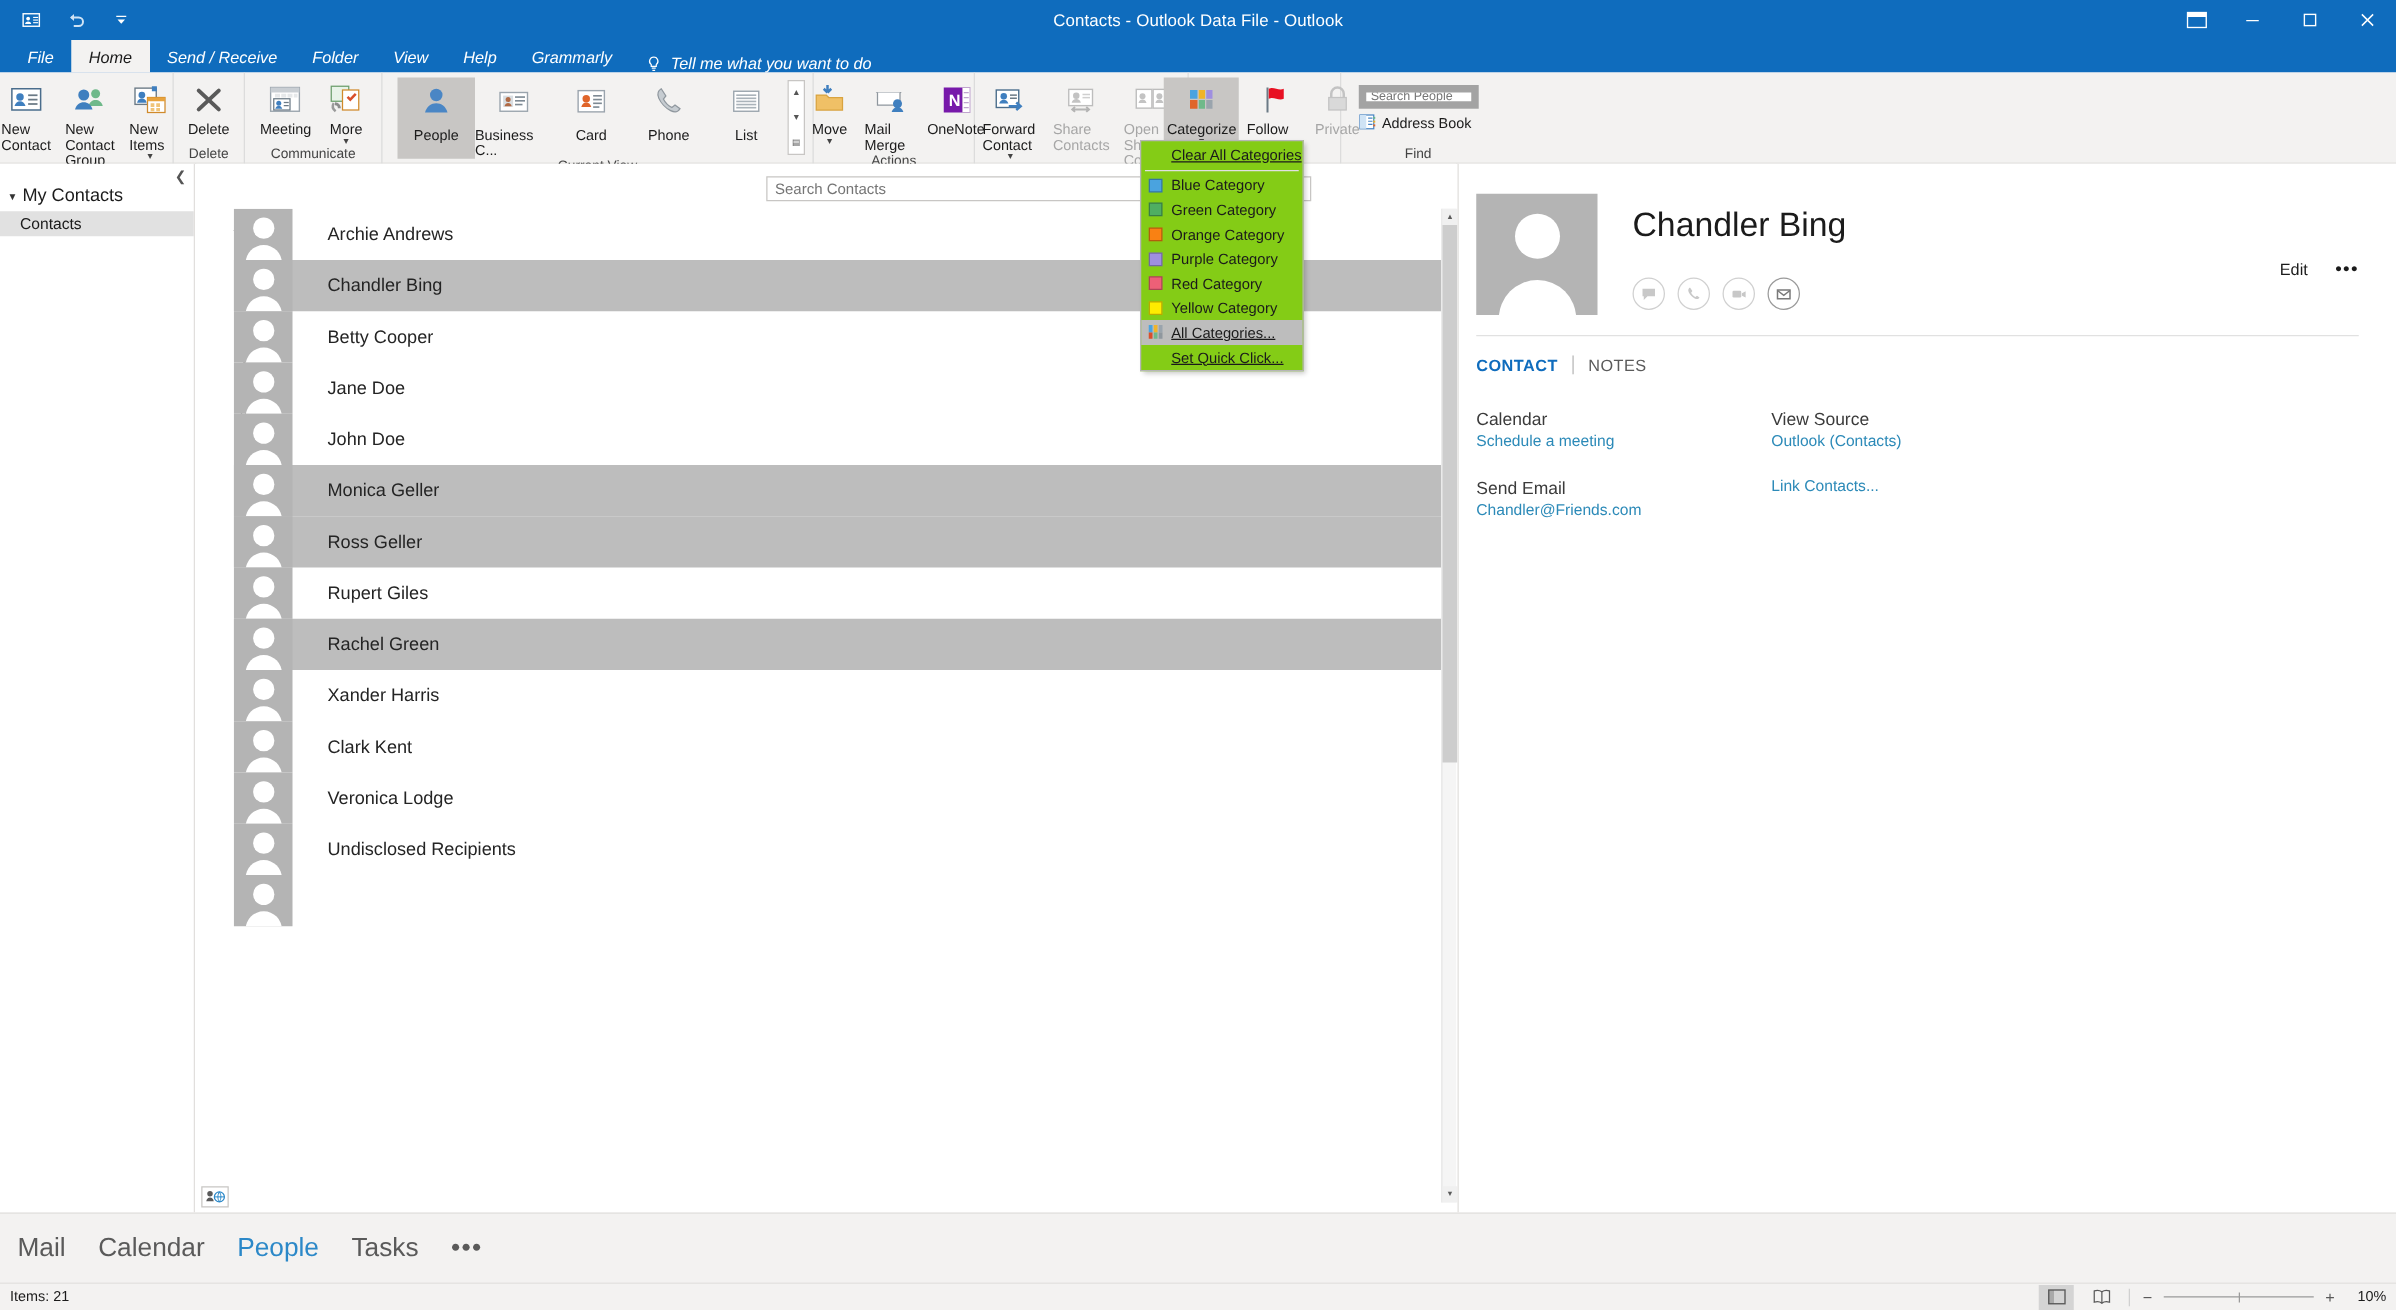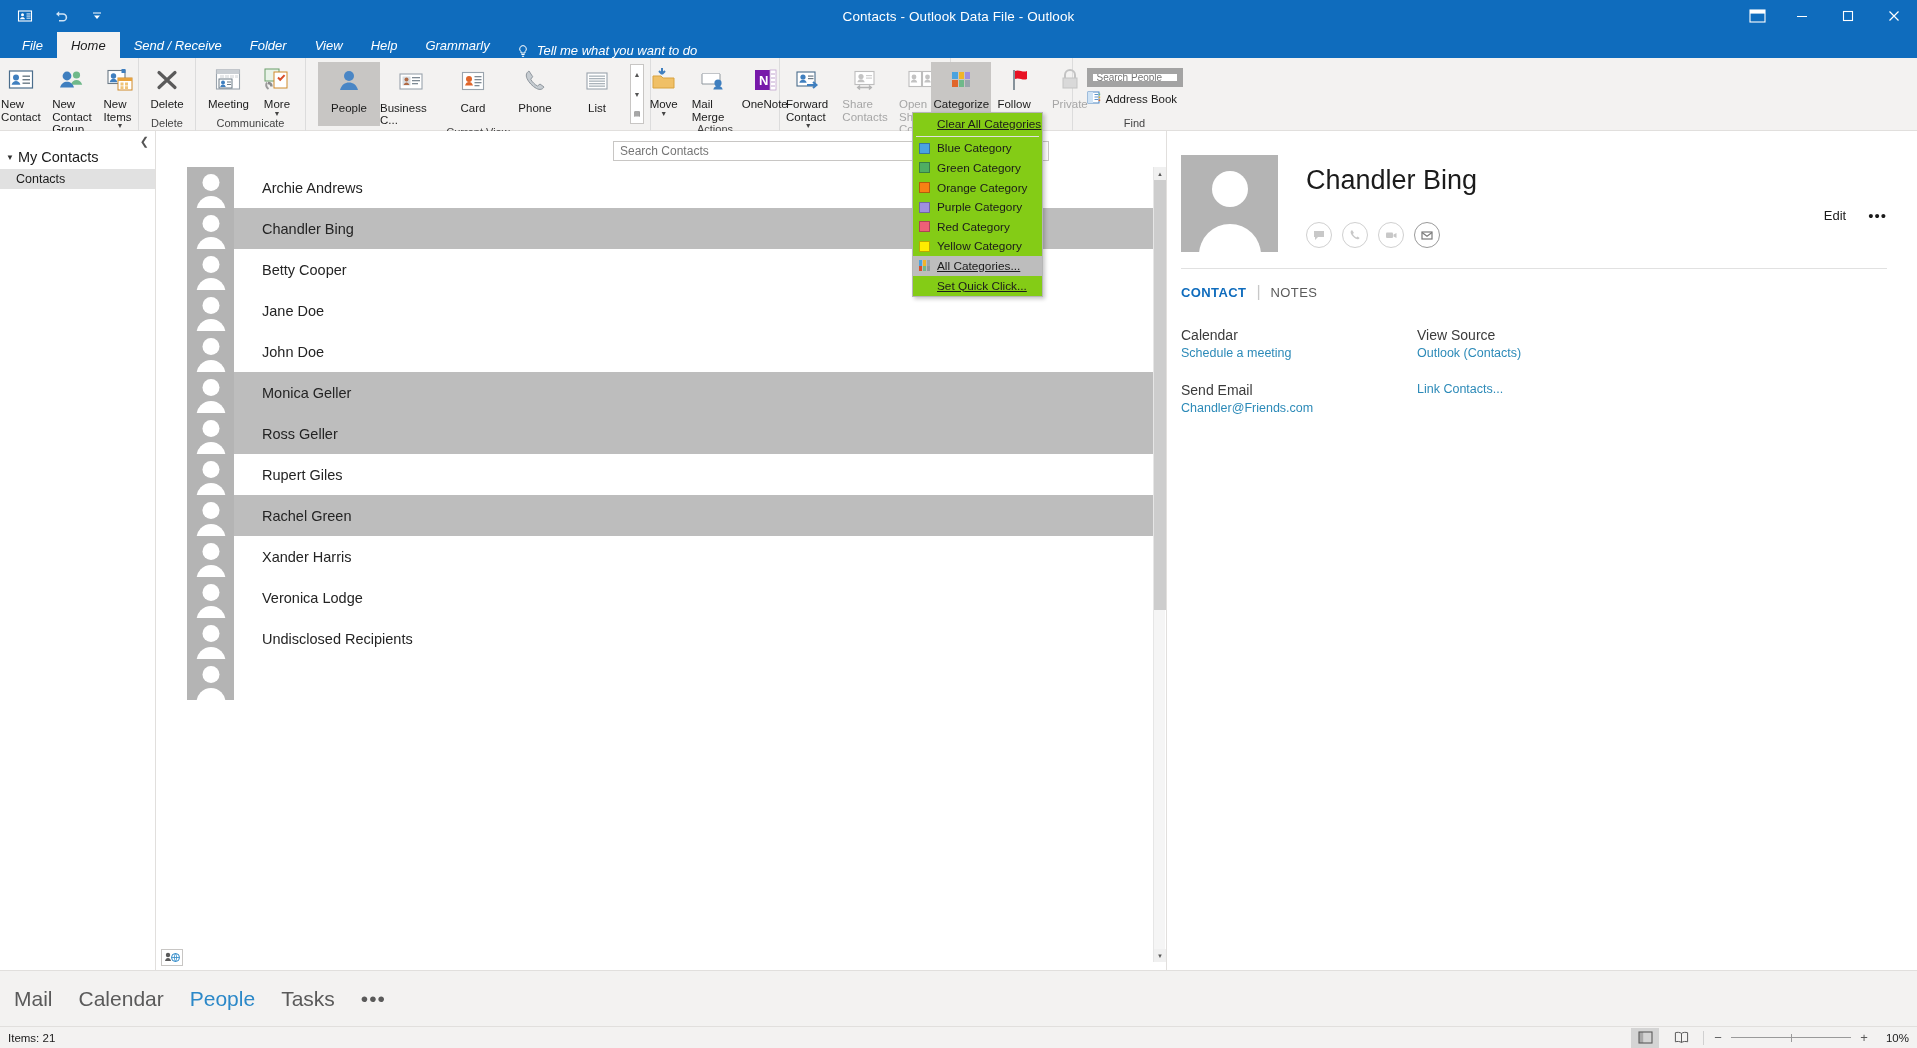--- a/index.html
+++ b/index.html
@@ -781,20 +781,27 @@
             <i class="head"></i>
             <i class="body"></i>
           </span>
         <span class="cname">Xander Harris</span>
       </div>
       <div class="crow">
         <span class="cavatar">
             <i class="head"></i>
             <i class="body"></i>
           </span>
+        <span class="cname">Clark Kent</span>
+      </div>
+      <div class="crow">
+        <span class="cavatar">
+            <i class="head"></i>
+            <i class="body"></i>
+          </span>
         <span class="cname">Veronica Lodge</span>
       </div>
       <div class="crow">
         <span class="cavatar">
             <i class="head"></i>
             <i class="body"></i>
           </span>
         <span class="cname">Undisclosed Recipients</span>
       </div>
       <div class="crow">

